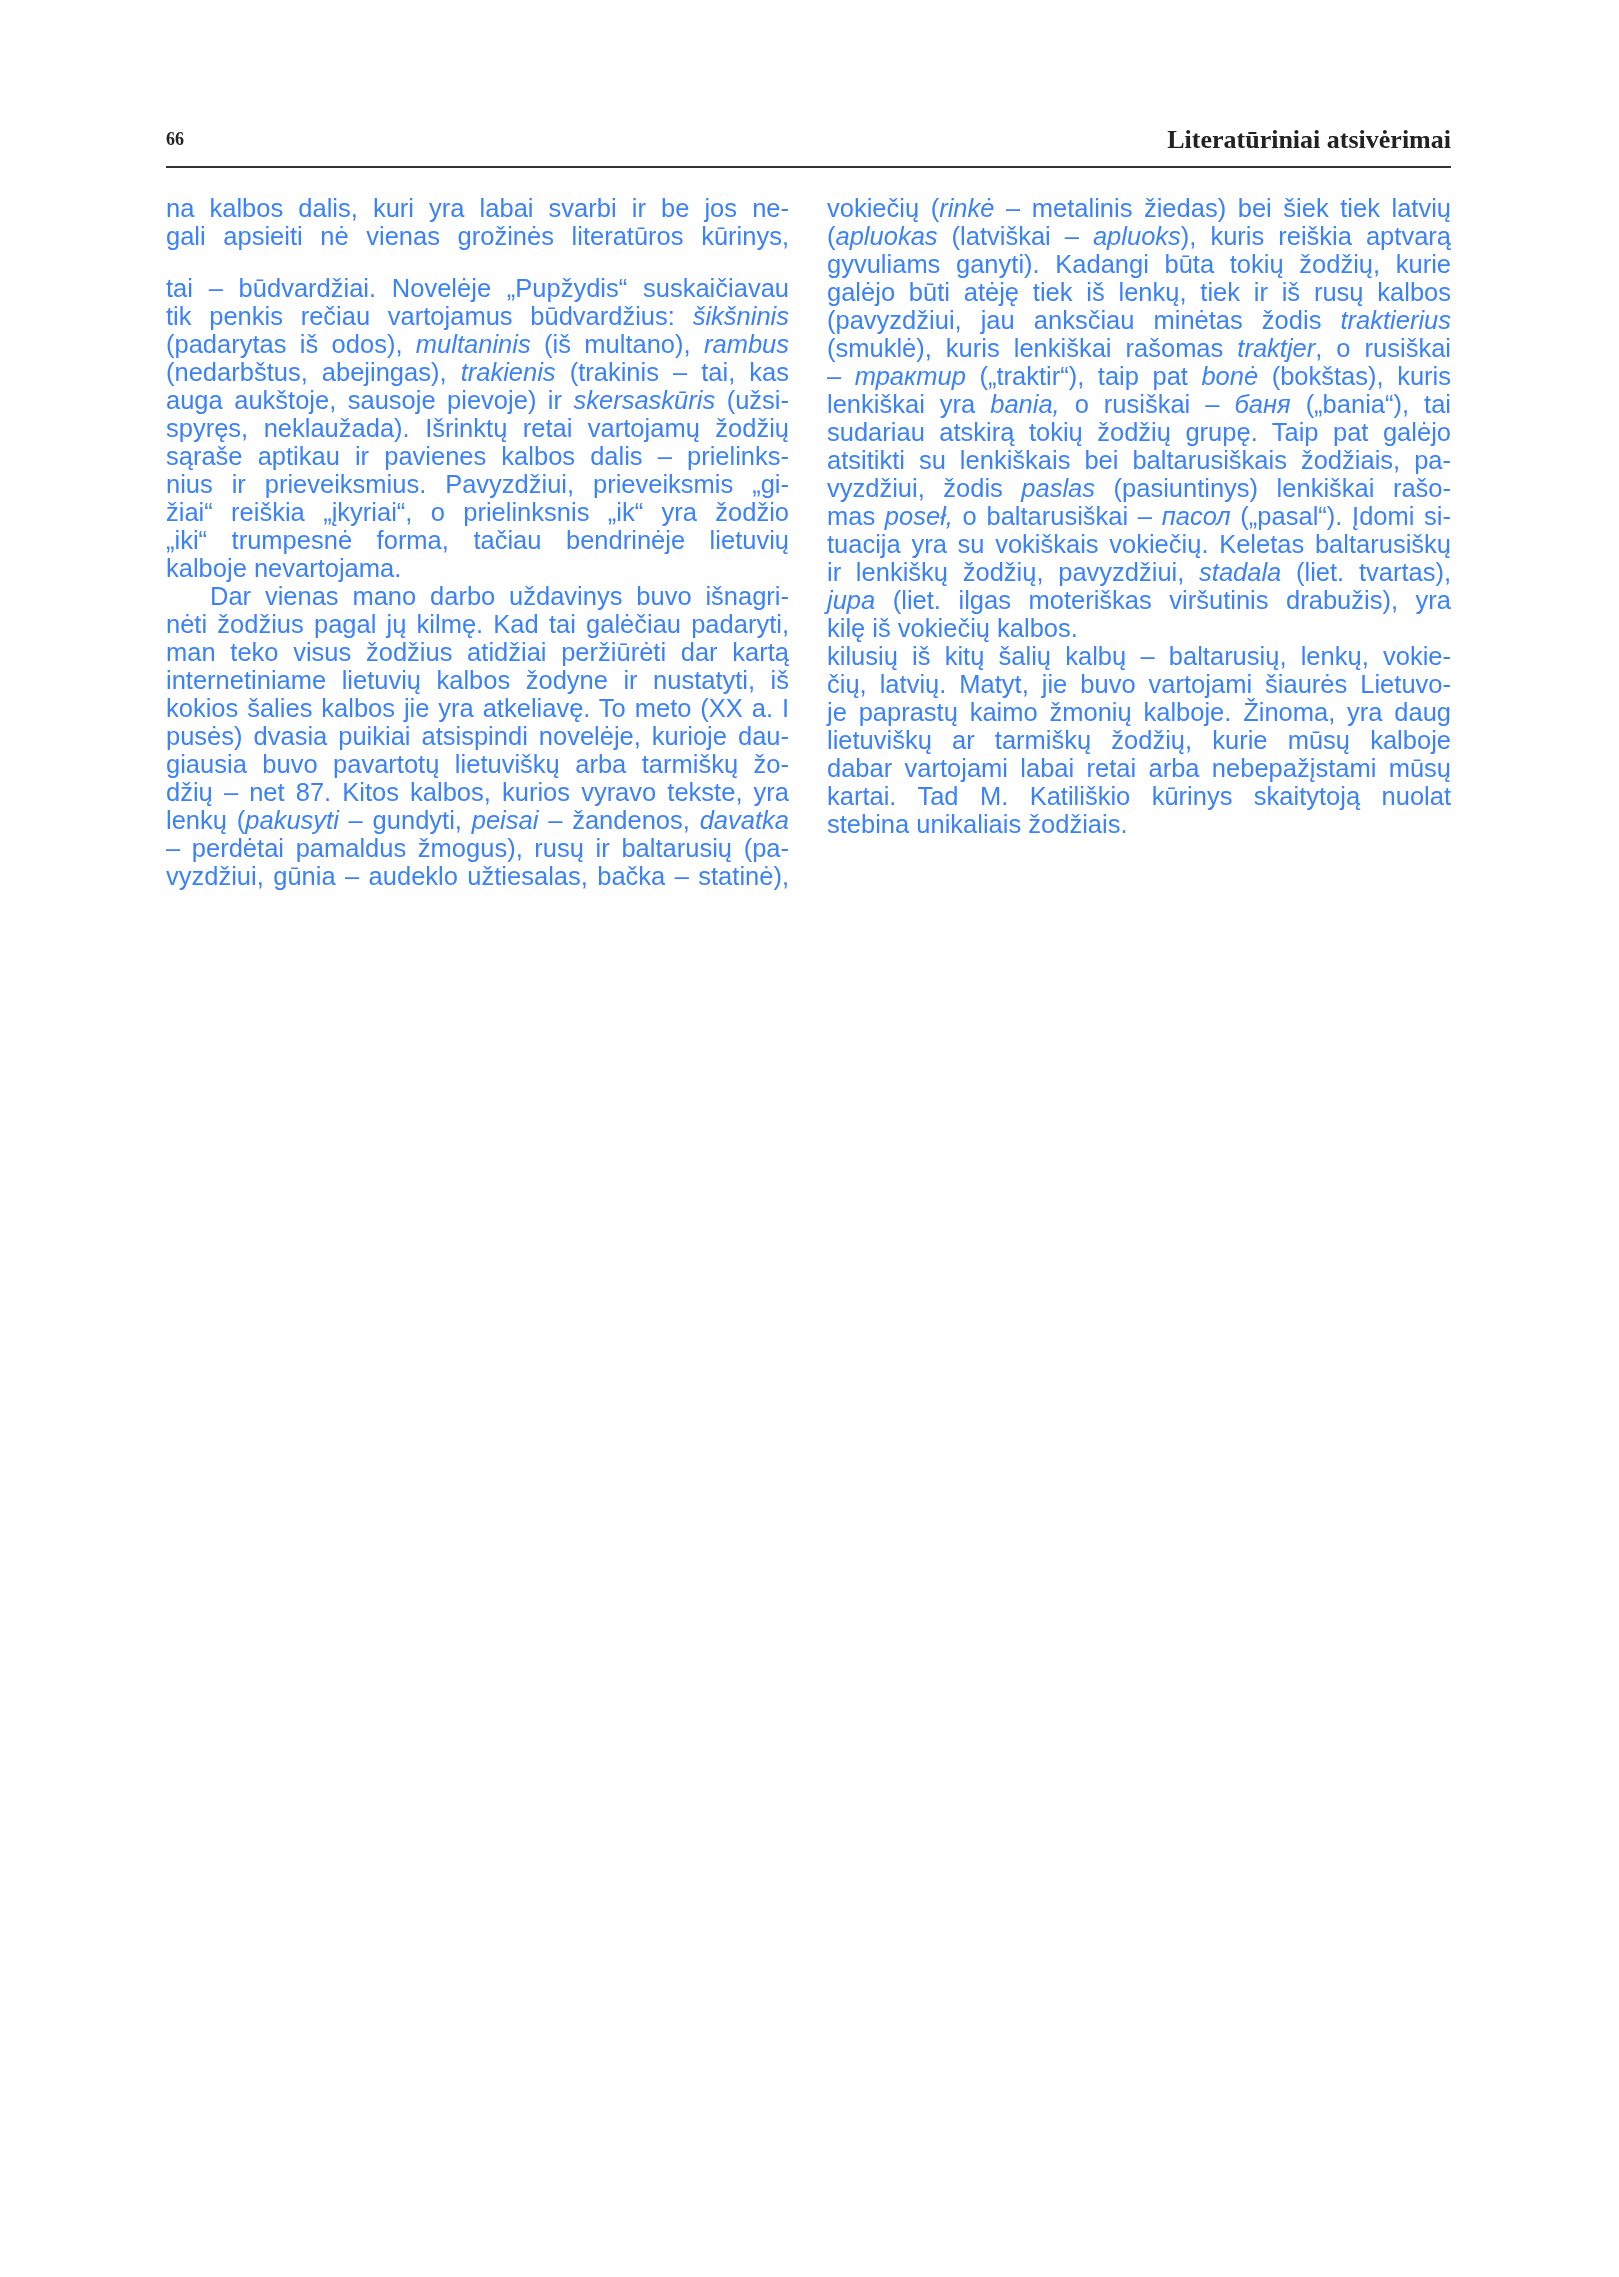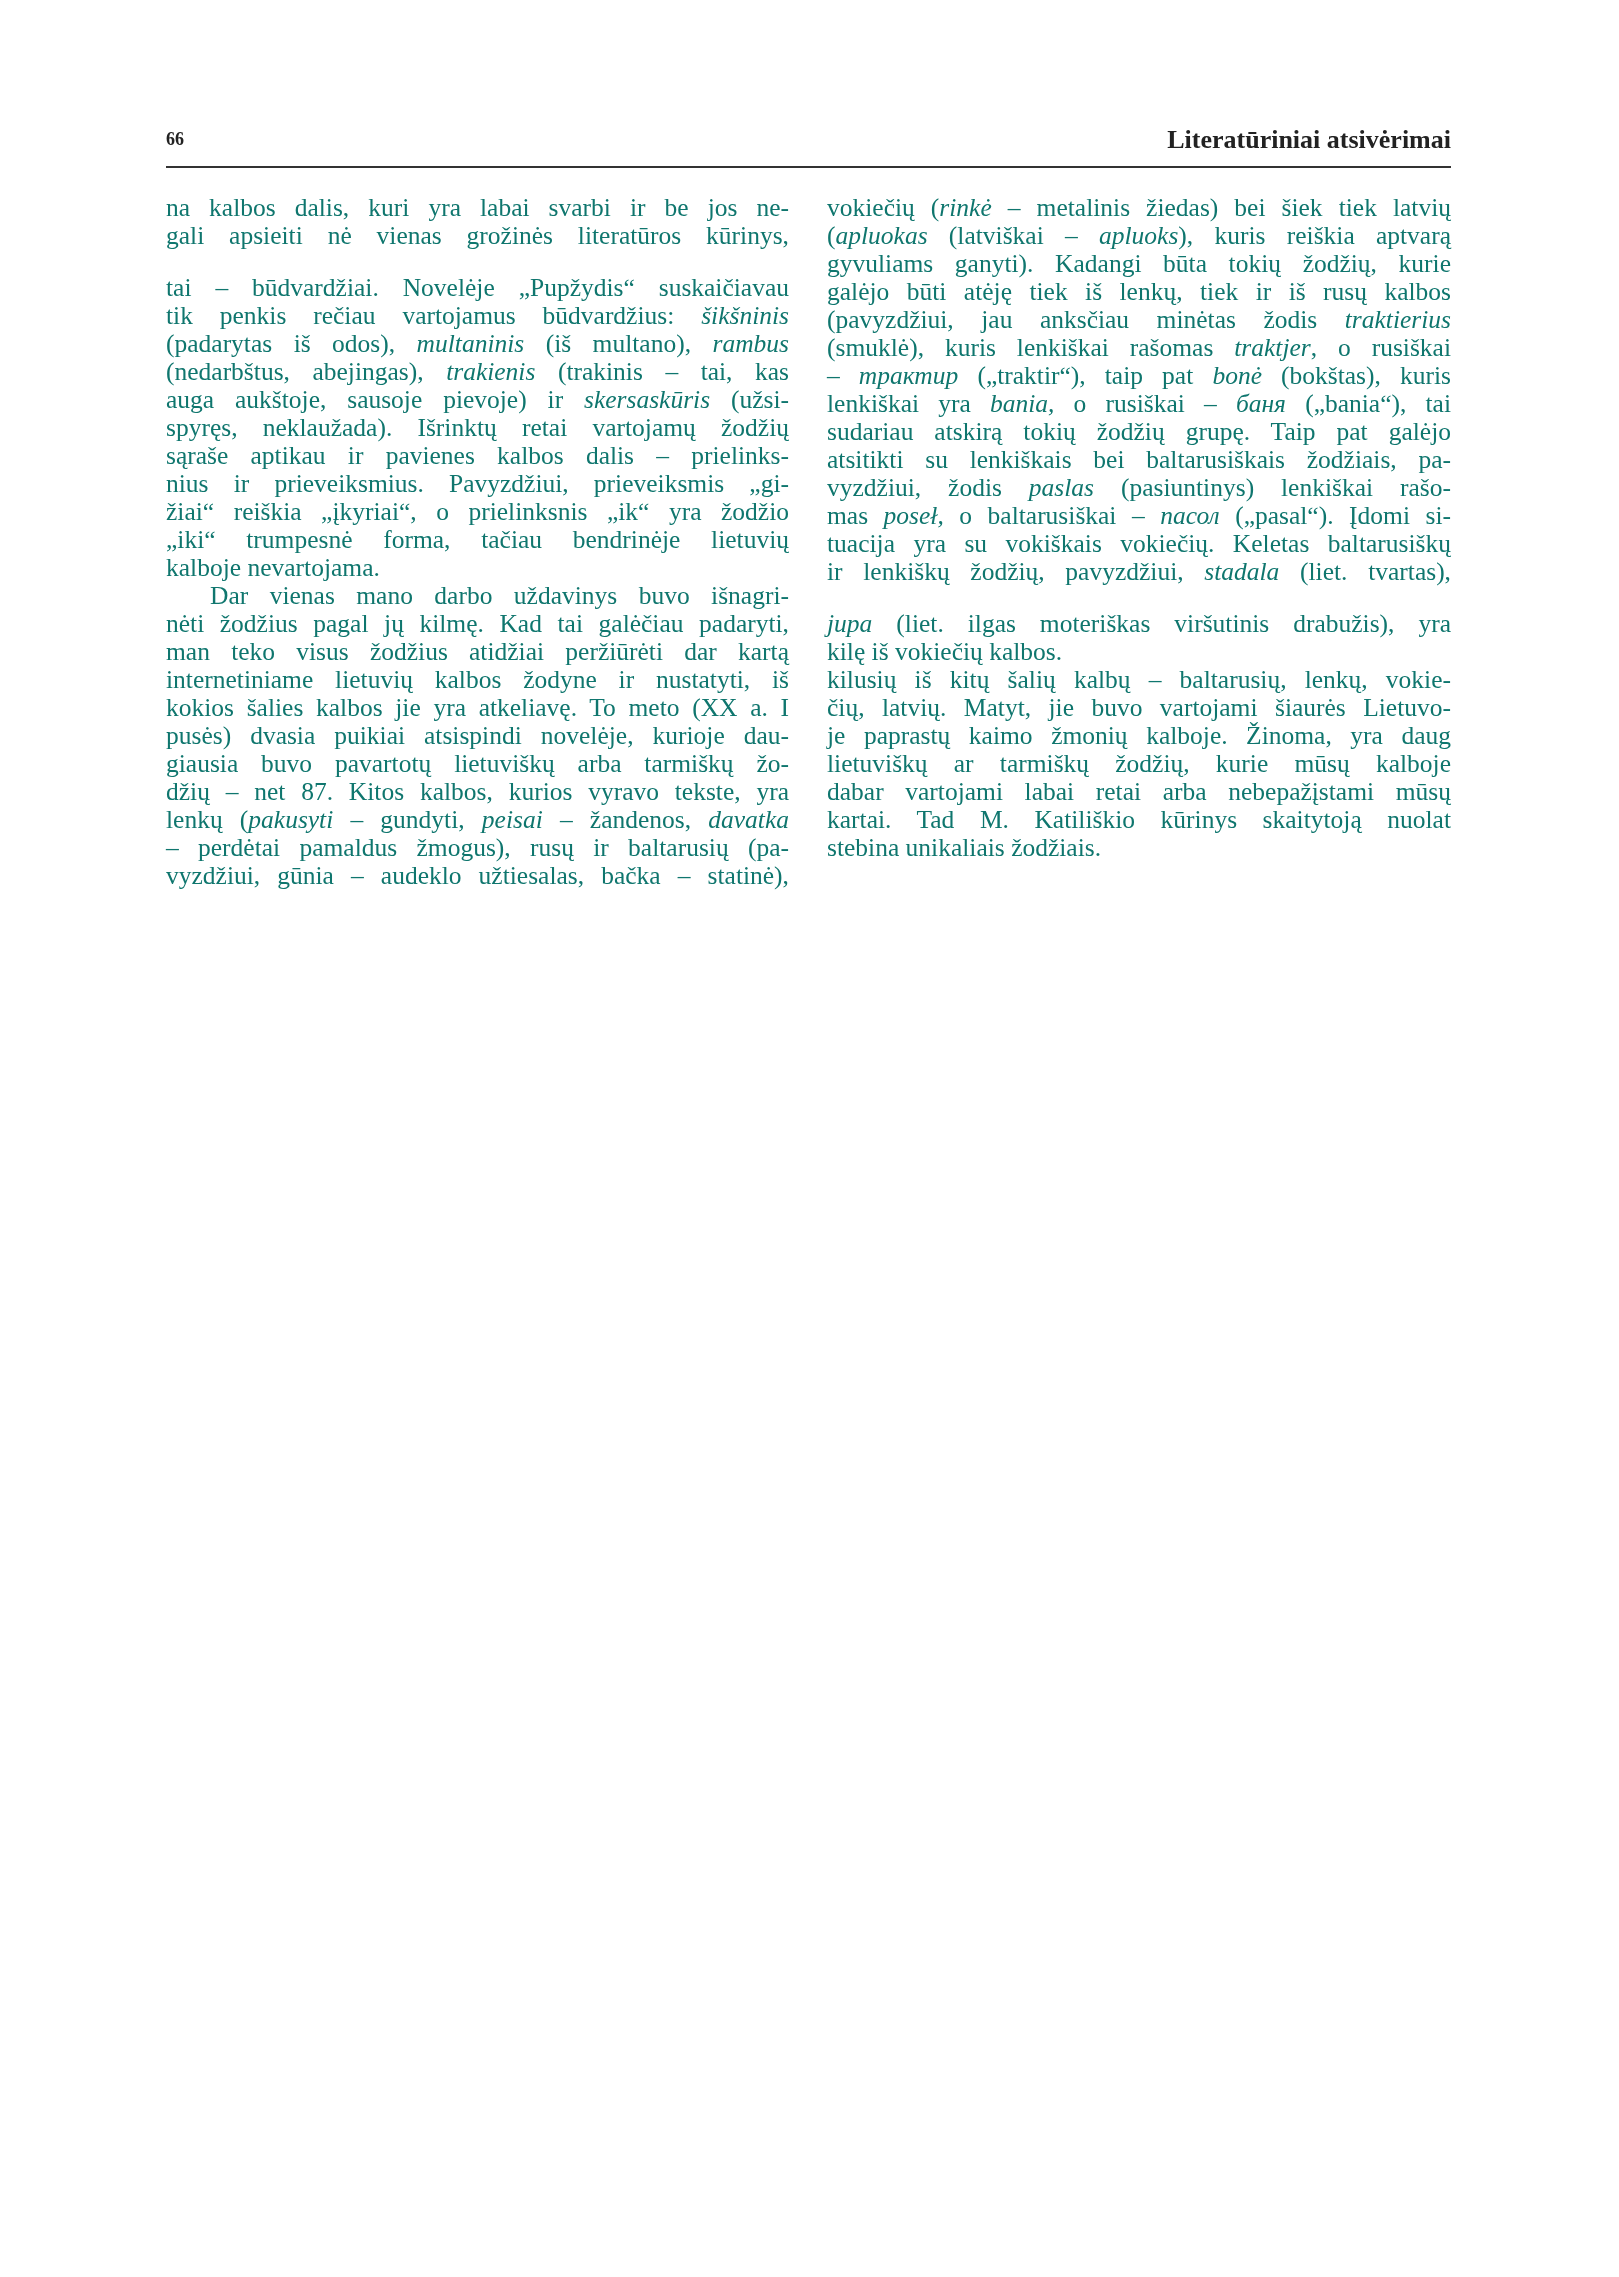--- a/index.html
+++ b/index.html
@@ -6,29 +6,29 @@
   body { width:1620px; height:2278px; position:relative; overflow:hidden; }
   .page { position:absolute; left:0; top:0; width:1620px; height:2278px; background:#fff; color:#1f1f1f; }
   .header { position:absolute; left:166px; top:123px; width:1285px; height:44px; }
   .pnum { position:absolute; left:0; top:5.8px; font-family:"Liberation Serif", serif; font-weight:bold; font-size:18px; color:#222; }
   .rtitle { position:absolute; right:0; top:1.9px; font-family:"Liberation Serif", serif; font-weight:bold; font-size:26px; color:#222; }
   .hrule { position:absolute; left:166px; top:166px; width:1285px; height:1.9px; background:#333; }
   .col { position:absolute; top:194px; width:625px; }
   .col.left { left:166px; width:623px; }
   .col.right { left:827px; width:624px; }
   .line {
-    font-family:Liberation Serif, serif;
+    font-family:Liberation Sans, sans-serif;
     font-size:25.5px;
     line-height:28px;
     height:28px;
     white-space:nowrap;
     text-align:justify;
     text-align-last:justify;
     transform-origin:left top;
-    color:#0f766e;
+    color:#3b82f6;
   }
   .line.last { text-align-last:left; }
   .line.indent { padding-left:44px; }
   i { font-style:italic; }
 </style>
 </head>
 <body>
 
 <div class="page">
   <div class="header">
@@ -71,21 +71,21 @@
       <div class="line" style="display: block; width: 624px; box-sizing: border-box;">(pavyzdžiui, jau anksčiau minėtas žodis <i>traktierius</i></div>
       <div class="line" style="display: block; width: 624px; box-sizing: border-box;">(smuklė), kuris lenkiškai rašomas <i>traktjer</i>, o rusiškai</div>
       <div class="line" style="display: block; width: 624px; box-sizing: border-box;">– <i>трактир</i> („traktir“), taip pat <i>bonė</i> (bokštas), kuris</div>
       <div class="line" style="display: block; width: 624px; box-sizing: border-box;">lenkiškai yra <i>bania,</i> o rusiškai – <i>баня</i> („bania“), tai</div>
       <div class="line" style="display: block; width: 624px; box-sizing: border-box;">sudariau atskirą tokių žodžių grupę. Taip pat galėjo</div>
       <div class="line" style="display: block; width: 624px; box-sizing: border-box;">atsitikti su lenkiškais bei baltarusiškais žodžiais, pa-</div>
       <div class="line" style="display: block; width: 624px; box-sizing: border-box;">vyzdžiui, žodis <i>paslas</i> (pasiuntinys) lenkiškai rašo-</div>
       <div class="line" style="display: block; width: 624px; box-sizing: border-box;">mas <i>poseł,</i> o baltarusiškai – <i>пасол</i> („pasal“). Įdomi si-</div>
       <div class="line" style="display: block; width: 624px; box-sizing: border-box;">tuacija yra su vokiškais vokiečių. Keletas baltarusiškų</div>
       <div class="line" style="display: block; width: 624px; box-sizing: border-box;">ir lenkiškų žodžių, pavyzdžiui, <i>stadala</i> (liet. tvartas),</div>
-      <div class="line" style="display: block; width: 624px; box-sizing: border-box; margin-top: 24px;"><i>jupa</i> (liet. ilgas moteriškas viršutinis drabužis), yra</div>
+      <div class="line" style="display: block; width: 624px; box-sizing: border-box;"><i>jupa</i> (liet. ilgas moteriškas viršutinis drabužis), yra</div>
       <div class="line last" style="display: block; width: 624px; box-sizing: border-box;">kilę iš vokiečių kalbos.</div>
       <div class="line" style="display: block; width: 624px; box-sizing: border-box;">kilusių iš kitų šalių kalbų – baltarusių, lenkų, vokie-</div>
       <div class="line" style="display: block; width: 624px; box-sizing: border-box;">čių, latvių. Matyt, jie buvo vartojami šiaurės Lietuvo-</div>
       <div class="line" style="display: block; width: 624px; box-sizing: border-box;">je paprastų kaimo žmonių kalboje. Žinoma, yra daug</div>
       <div class="line" style="display: block; width: 624px; box-sizing: border-box;">lietuviškų ar tarmiškų žodžių, kurie mūsų kalboje</div>
       <div class="line" style="display: block; width: 624px; box-sizing: border-box;">dabar vartojami labai retai arba nebepažįstami mūsų</div>
       <div class="line" style="display: block; width: 624px; box-sizing: border-box;">kartai. Tad M. Katiliškio kūrinys skaitytoją nuolat</div>
       <div class="line last" style="display: block; width: 624px; box-sizing: border-box;">stebina unikaliais žodžiais.</div>
     </div>
 </div>

